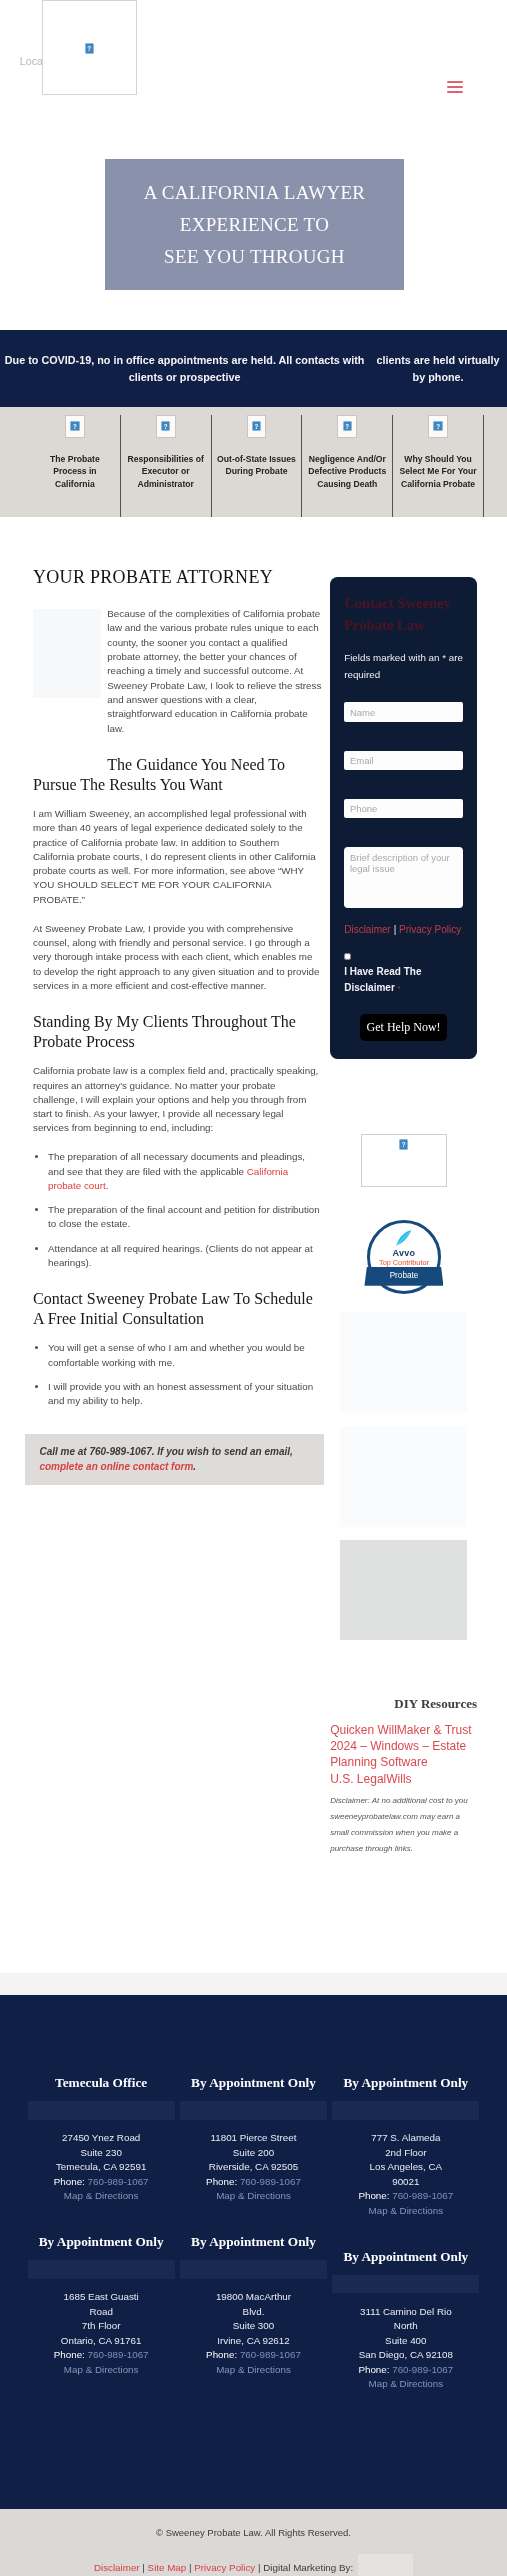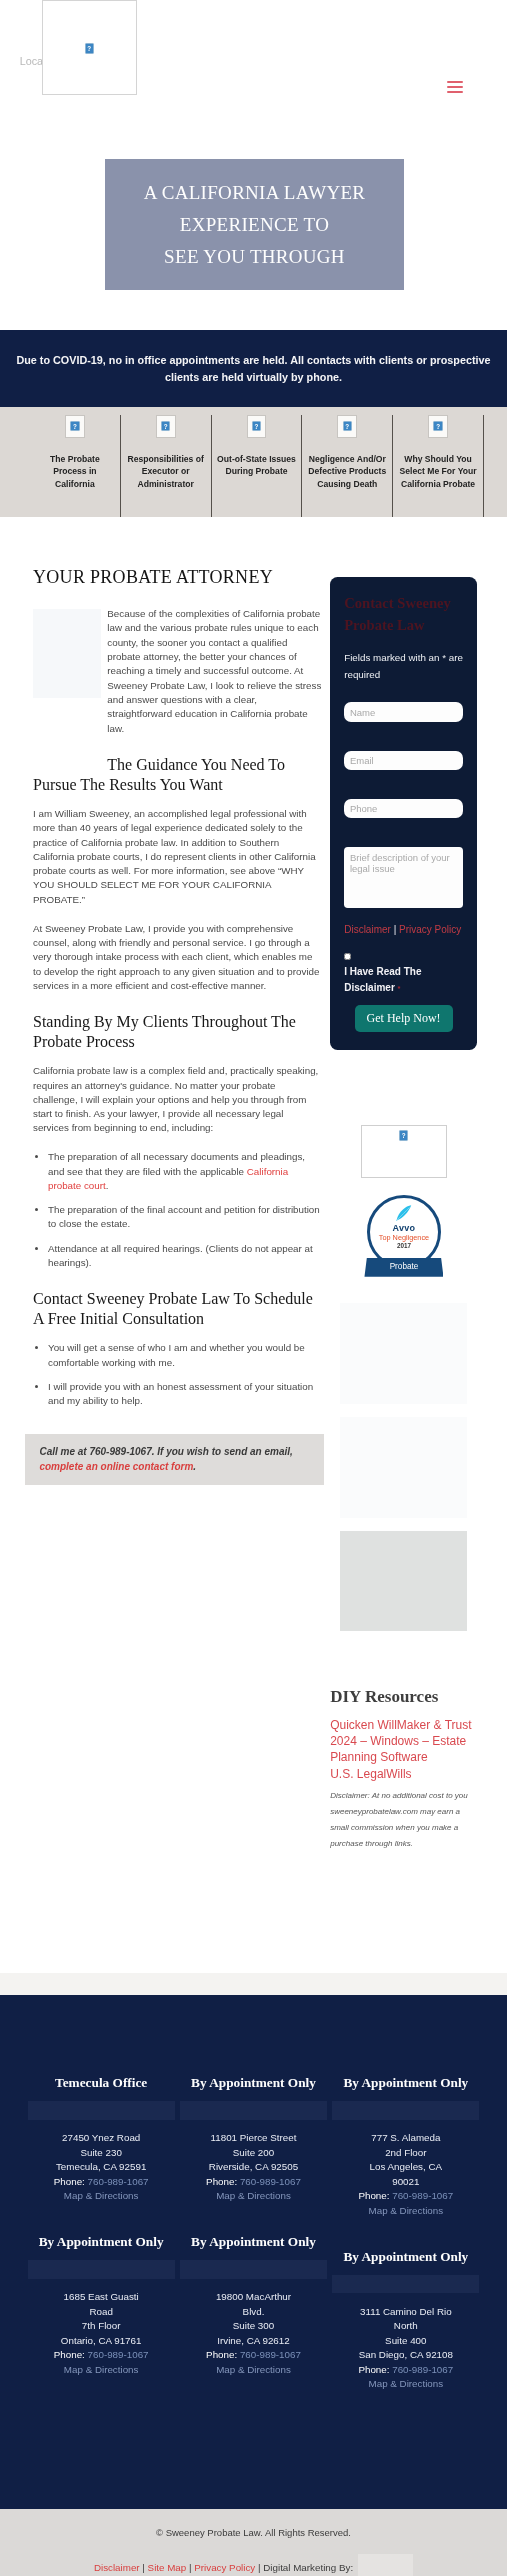--- a/index.html
+++ b/index.html
@@ -25,21 +25,21 @@
   .hamburger span { display: block; height: 1.9px; background: #e0606d; border-radius: 1.3px; margin-bottom: 3.2px; }
 
   
   .hero-section { height: 171px; }
   .hero-box { width: 299px; height: 131px; margin-left: 105px; background: #8a92ab;
     display: flex; flex-direction: column; justify-content: center; text-align: center; }
   .hero-box div { font-family: "Liberation Serif", serif; color: #fdfdfd;
     font-size: 19px; line-height: 32px; letter-spacing: 0.3px; }
 
   
-  .covid { height: 77px; background: #101f45; display: flex; flex-direction: column;
+  .covid { height: 77px; background: #101f45; display: flex; flex-direction: row;
     justify-content: center; align-items: center; }
   .covid div { color: #f4f4f6; font-weight: bold; font-size: 10.8px; line-height: 17px; text-align: center; }
 
   
   .navstrip { height: 110px; background: #dcd8d4; display: flex; padding: 7.6px 23px 0 30px; }
   .navcol { flex: 1; border-right: 0.6px solid #55504b; text-align: center; padding: 0 5px; }
   .navcol .iconbox { width: 19.7px; height: 23px; margin: 0 auto; background: #fbfaf8;
     border: 0.6px solid #c8c5c1; display: flex; align-items: center; justify-content: center; }
   .navcol .label { margin-top: 15px; font-size: 8.6px; font-weight: bold; color: #232323; line-height: 12.7px; }
 
@@ -64,58 +64,58 @@
 
   
   .faq-btn { display: block; width: 100%; height: 49px; background: #e23b3b; border: none;
     border-radius: 6.3px; color: #fff; font-family: "Liberation Sans", sans-serif;
     font-size: 14.6px; cursor: pointer; }
   .form-card { margin-top: 12.7px; background: #0d1b35; border-radius: 7.6px; padding: 16.5px 14px 18px 14px; }
   .form-card h3 { font-family: "Liberation Serif", serif; color: #4d1420;
     font-size: 14.6px; line-height: 21.6px; font-weight: bold; margin-bottom: 14px; }
   .req-note { color: #eef0f4; font-size: 9.8px; line-height: 16.5px; margin-bottom: 19px; }
   .form-card input[type=text] { display: block; width: 100%; height: 19.7px; border: none;
-    border-radius: 7px; background: #fdfdfd; margin-bottom: 28.5px; padding: 0 5.7px;
+    border-radius: 2px; background: #fdfdfd; margin-bottom: 28.5px; padding: 0 5.7px;
     font-size: 9.5px; color: #444; }
   .form-card input::placeholder, .form-card textarea::placeholder { color: #a9a9a9; }
   .form-card textarea { display: block; width: 100%; height: 61px; border: none; border-radius: 3.8px;
     background: #fdfdfd; padding: 5px 5.7px; font-size: 9.5px; resize: none;
     font-family: "Liberation Sans", sans-serif; margin-bottom: 14px; }
   .form-links { font-size: 10px; line-height: 16px; color: #e8e8ee; margin-bottom: 12.7px; }
   .form-links a { color: #c23b44; text-decoration: none; }
   .chk-row { margin-bottom: 5px; }
   .chk-row input { width: 7px; height: 7px; }
   .chk-label { display: block; color: #f2f2f6; font-weight: bold; font-size: 10px;
     line-height: 16px; margin-top: 2.5px; }
   .chk-label .star { color: #a52633; font-size: 7.6px; }
-  .submit-btn { display: block; margin: 8px auto 0 auto; width: 98px; height: 27px;
-    background: #0f766e; color: #fff; border: none; border-radius: 5px;
+  .submit-btn { display: block; margin: 17px auto 0 auto; width: 87px; height: 27px;
+    background: #000000; color: #fff; border: none; border-radius: 5px;
     font-family: "Liberation Serif", serif; font-size: 12px; cursor: pointer; }
 
   .side-imgbox { width: 86px; height: 53px; margin: 75px auto 0 auto; background: #fff;
     border: 0.6px solid #cfcfcf; text-align: center; padding-top: 3.2px; }
 
   .badge { position: relative; width: 82px; margin: 16.5px auto 0 auto; height: 89px; }
-  .badge .circle { position: absolute; left: 4.4px; top: 0; width: 74px; height: 74px;
+  .badge .circle { position: absolute; left: 4.4px; top: 16px; width: 74px; height: 74px;
     background: #fff; border: 3.8px solid #164a7c; border-radius: 50%;
     display: flex; flex-direction: column; align-items: center; padding-top: 6.3px; }
   .badge .brand { font-size: 9px; font-weight: bold; color: #12416f; letter-spacing: 0.3px; }
   .badge .tc { font-size: 7.3px; color: #e4502a; white-space: nowrap; }
   .badge .year { font-size: 6.3px; font-weight: bold; color: #333; }
   .badge .ribbon { position: absolute; left: 1.9px; top: 63px; width: 79px; height: 19px;
     background: #164a7c; color: #fff; font-size: 8.2px; line-height: 17px; text-align: center;
     clip-path: polygon(3% 0, 97% 0, 100% 100%, 0 100%); }
 
   .ph-box { width: 127px; margin: 0 auto; }
   .ph-1 { margin-top: 19.7px; height: 101px; background: #fafbfc; }
   .ph-2 { margin-top: 12.7px; height: 101px; background: #fafbfc; }
   .ph-3 { margin-top: 13.3px; height: 100px; background: #dfe1e0; }
 
-  .diy-title { font-family: "Liberation Serif", serif; font-weight: bold; font-size: 17px;
-    color: #3e3e3e; text-align: left; margin-top: 56px; }
+  .diy-title { font-family: "Liberation Serif", serif; font-weight: bold; font-size: 13px;
+    color: #3e3e3e; text-align: right; margin-top: 56px; }
   .diy-links { margin-top: 10px; }
   .diy-links a { display: block; font-size: 12px; line-height: 16px; color: #d9494f; text-decoration: none; }
   .diy-links a + a { margin-top: 0.6px; }
   .diy-disc { margin-top: 6.3px; font-style: italic; font-size: 8px; line-height: 16px; color: #555; }
 
   
   .gapstrip { height: 22px; background: #f4f3f1; }
   .footer { background: #101f45; padding: 77px 25px 44px 25px; height: 514px; overflow: hidden; }
   .footer-cols { display: flex; }
   .fcol { flex: 1; padding: 0 2.5px; text-align: center; }
@@ -262,21 +262,21 @@
       <span class="qicon">?</span>
     </div>
 
     <div class="badge">
       <div class="circle">
         <svg width="19" height="19" viewBox="0 0 32 32">
           <path d="M4 28 C8 12 20 3 29 2 C25 13 15 24 4 28 Z" fill="#2bbfea"></path>
           <path d="M4 28 C12 20 20 12 26 6" stroke="#7fd9f2" stroke-width="1.5" fill="none"></path>
         </svg>
         <div class="brand">Avvo</div>
-        <div class="tc">Top Negligence</div>
+        <div class="tc">Top Contributor</div>
         <div class="year">2017</div>
       </div>
       <div class="ribbon">Probate</div>
     </div>
 
     <div class="ph-box ph-1"></div>
     <div class="ph-box ph-2"></div>
     <div class="ph-box ph-3"></div>
 
     <div class="diy-title">DIY Resources</div>

